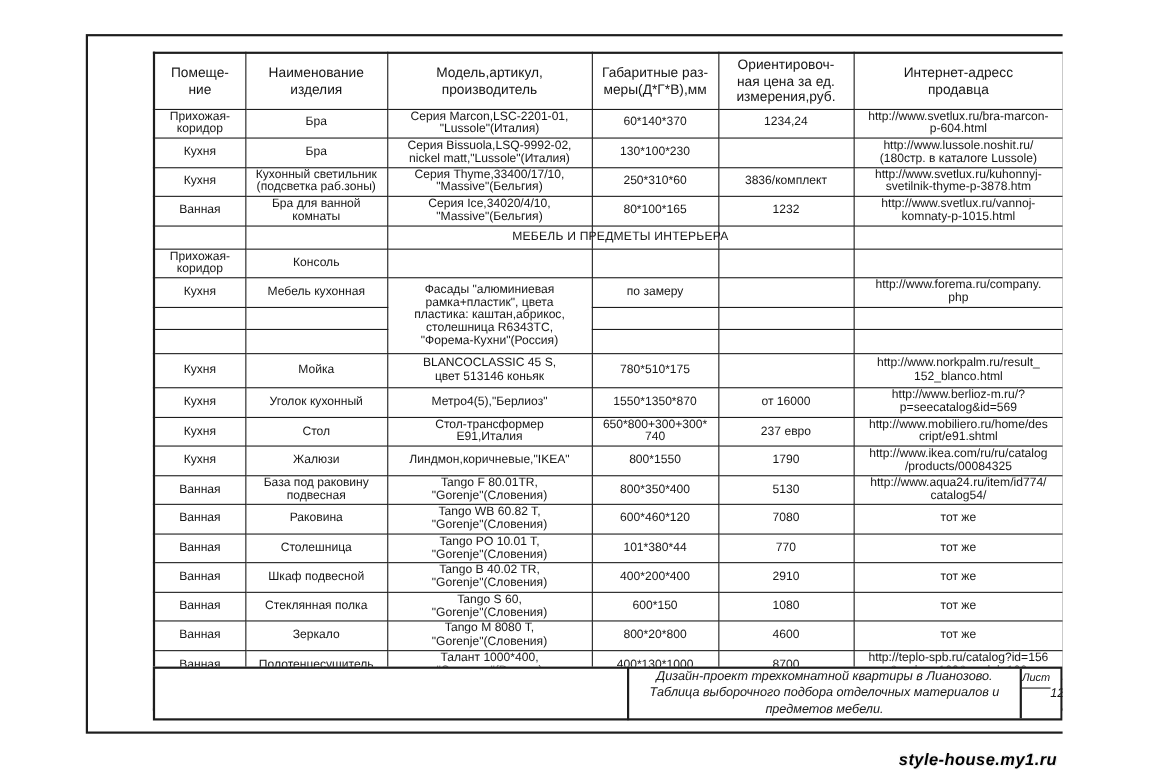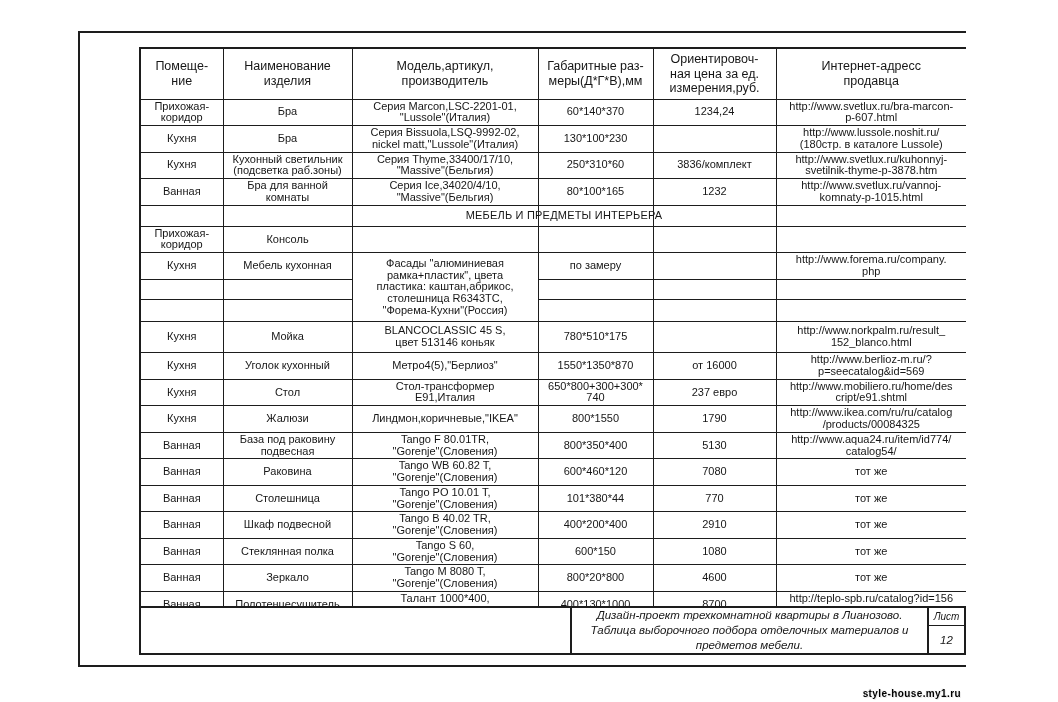--- a/index.html
+++ b/index.html
@@ -24,28 +24,28 @@
   td.section::after{content:"";position:absolute;left:300px;top:-1px;bottom:-1px;
              width:1px;background:#1d1d1d;}
   .footer-left{position:absolute;left:139px;top:606px;width:433px;height:49px;
              border:2px solid #1d1d1d;box-sizing:border-box;background:#fff;}
   .titleblock{position:absolute;left:570px;top:606px;width:396px;height:49px;
              border:2px solid #1d1d1d;box-sizing:border-box;background:#fff;
              display:flex;font-style:italic;}
   .tb-text{flex:1;display:flex;align-items:center;justify-content:center;
              text-align:center;font-size:11.5px;line-height:1.3;
              white-space:pre-line;border-right:2px solid #1d1d1d;}
-  .tb-right{width:35px;display:flex;flex-direction:column;}
+  .tb-right{width:35px;display:flex;flex-direction:row;}
   .tb-sheet-label{height:17px;border-bottom:1px solid #1d1d1d;font-size:10px;
              display:flex;align-items:center;justify-content:center;}
   .tb-sheet-num{flex:1;font-size:11.5px;display:flex;align-items:center;
              justify-content:center;}
   .watermark{position:absolute;right:5px;bottom:3px;
-             font-size:10px;font-weight:bold;color:#000;letter-spacing:0.4px;
-             text-shadow:1px 1px 0 #ececec, -1px -1px 0 #f6f6f6;}
+             font-size:15px;font-weight:bold;color:#000;letter-spacing:0.4px;
+             text-shadow:1px 1px 0 #ececec, -1px -1px 0 #f6f6f6;font-style:italic;}
 </style>
 </head>
 <body>
 
 <div class="page">
 
   <div class="frame"></div>
 
   <table class="spec">
     <colgroup>
@@ -76,21 +76,21 @@
     <tbody>
         <tr style="height: 26px;">
           <td>Прихожая-
 коридор</td>
           <td>Бра</td>
           <td>Серия Marcon,LSC-2201-01,
 "Lussole"(Италия)</td>
           <td>60*140*370</td>
           <td>1234,24</td>
           <td>http://www.svetlux.ru/bra-marcon-
-p-607.html</td>
+p-604.html</td>
         </tr>
         <tr style="height: 22px;">
           <td>Кухня</td>
           <td>Бра</td>
           <td>Серия Bissuola,LSQ-9992-02,
 nickel matt,"Lussole"(Италия)</td>
           <td>130*100*230</td>
           <td></td>
           <td>http://www.lussole.noshit.ru/
 (180стр. в каталоге Lussole)</td>

